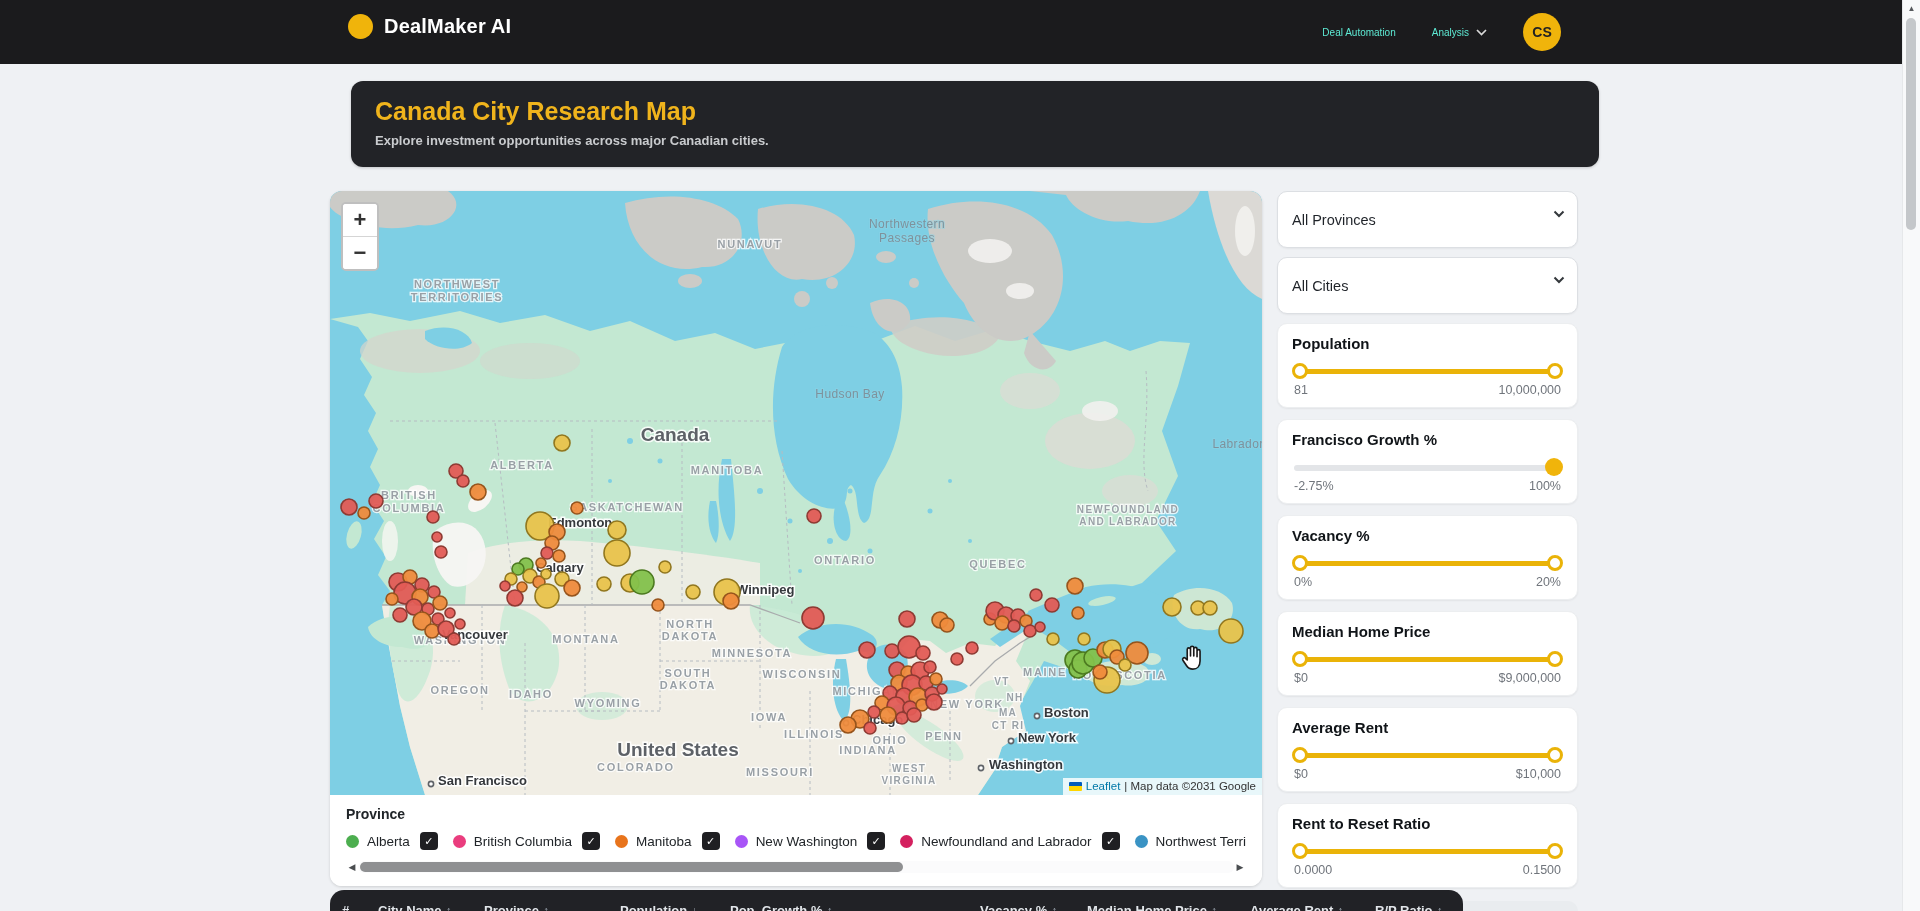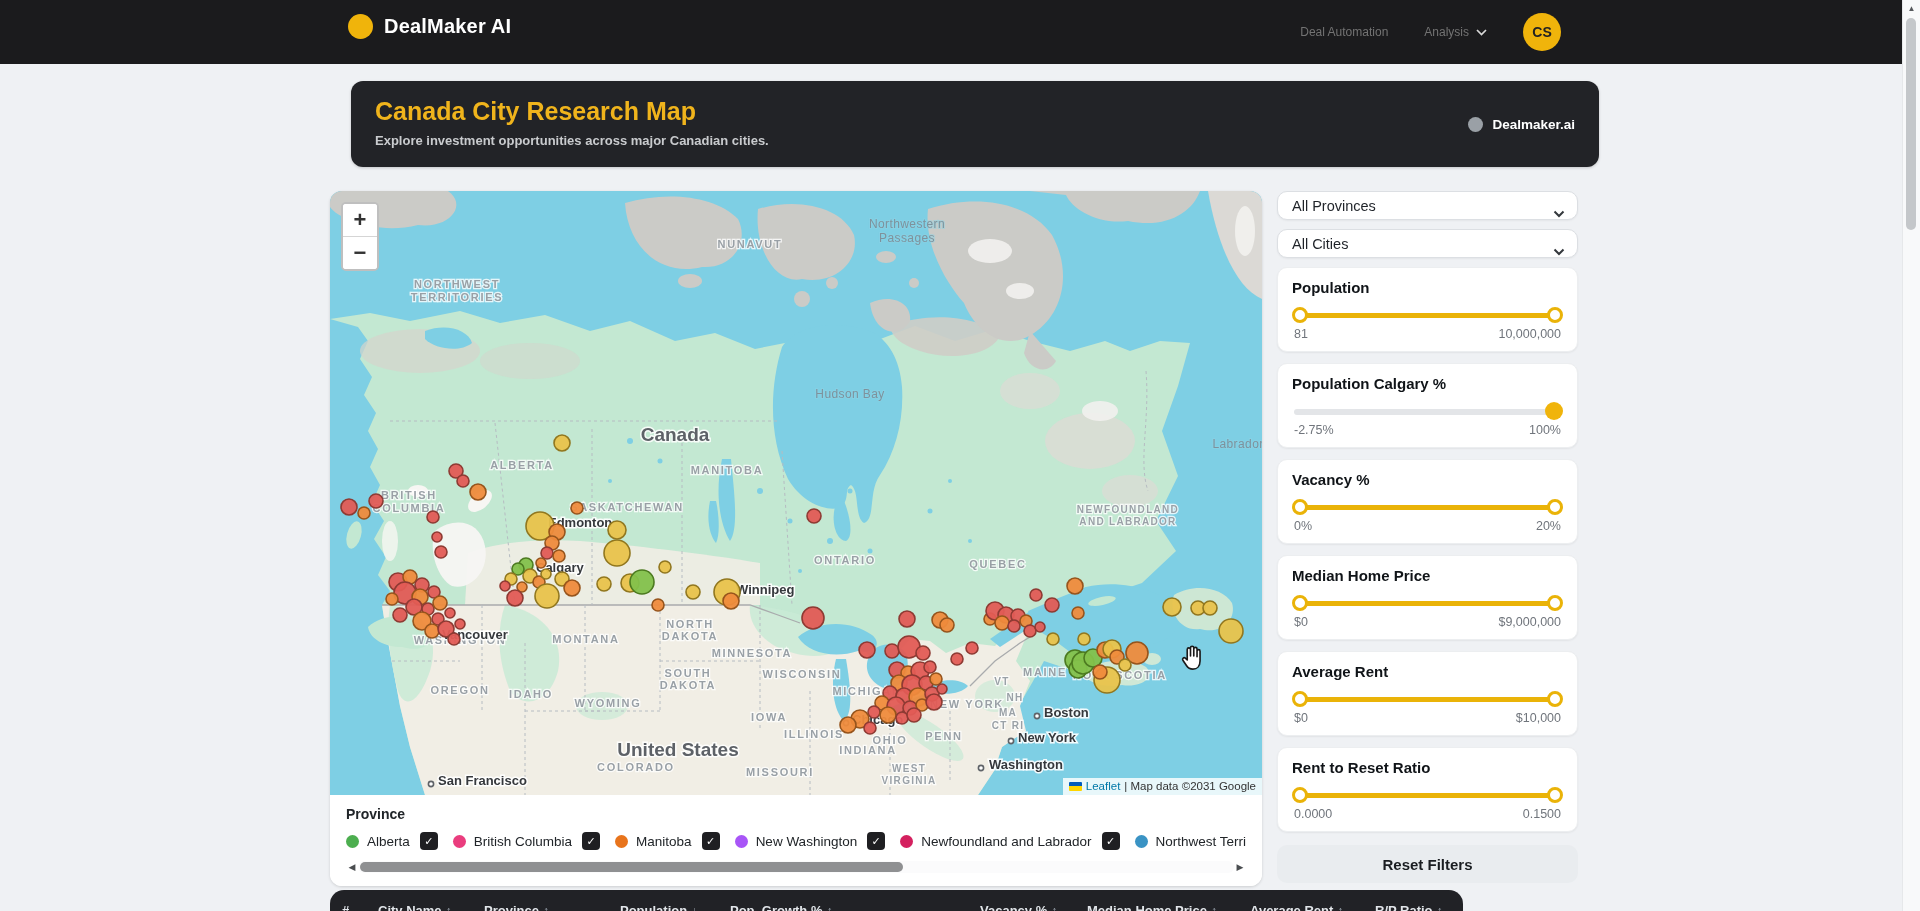--- a/index.html
+++ b/index.html
@@ -5,21 +5,21 @@
   html,body{margin:0;padding:0;}
   body{width:1920px;height:911px;overflow:hidden;background:#eff1f4;position:relative;
        font-family:"Liberation Sans",sans-serif;}
 
   
   .nav{position:absolute;top:0;left:0;width:1920px;height:64px;background:#1b1b1d;}
   .brand{position:absolute;left:348px;top:0;height:52px;display:flex;align-items:center;gap:11px;}
   .brand-dot{width:25px;height:25px;border-radius:50%;background:#f0b40b;}
   .brand-name{color:#fff;font-size:20px;font-weight:700;letter-spacing:.2px;}
   .nav-right{position:absolute;right:359px;top:0;height:64px;display:flex;align-items:center;gap:36px;}
-  .nav-link{color:#737373;font-size:12px;cursor:pointer;display:flex;align-items:center;gap:7px;text-align:right;}
+  .nav-link{color:#5eead4;font-size:10px;cursor:pointer;display:flex;align-items:center;gap:7px;text-align:right;}
   .avatar{width:38px;height:38px;border-radius:50%;background:#f0b40b;color:#222;
           font-size:14px;font-weight:700;display:flex;align-items:center;justify-content:center;}
 
   
   .header-card{position:absolute;left:330px;top:81px;width:1248px;height:86px;background:#222327;
                border-radius:12px;box-shadow:0 1px 3px rgba(0,0,0,.18);margin-left:21px;}
   .hc-title{position:absolute;left:24px;top:16px;color:#f0b41c;font-size:25px;font-weight:700;}
   .hc-sub{position:absolute;left:24px;top:52px;color:#c9cbce;font-size:13px;font-weight:bold;}
   .hc-badge{position:absolute;right:24px;top:0;height:86px;display:flex;align-items:center;gap:9px;}
   .hc-badge-dot{width:15px;height:15px;border-radius:50%;background:#9aa0a6;}
@@ -63,21 +63,21 @@
   .legend-check{width:18px;height:18px;border-radius:4px;background:#1f1f22;color:#fff;font-size:11px;
                 display:inline-flex;align-items:center;justify-content:center;cursor:pointer;}
   .legend-scrollbar{margin-top:9px;display:flex;align-items:center;height:14px;}
   .ls-arrow{font-size:9px;color:#4a4d50;width:12px;text-align:center;cursor:pointer;flex:none;}
   .ls-track{flex:1;height:12px;background:#fbfbfc;border-radius:6px;position:relative;}
   .ls-thumb{position:absolute;left:2px;top:1px;width:62%;height:10px;background:#8f9092;border-radius:5px;cursor:pointer;}
 
   
   .sidebar{position:absolute;left:1277px;top:191px;width:301px;}
   .sel-wrap{position:relative;margin-bottom:9px;}
-  .sel-wrap select{width:100%;height:29px;background:#fff;border:1px solid #dcdfe3;border-radius:10px;
+  .sel-wrap select{width:100%;height:57px;background:#fff;border:1px solid #dcdfe3;border-radius:10px;
       padding:0 14px;font-size:14.5px;color:#1f2329;appearance:none;-webkit-appearance:none;
       font-family:"Liberation Sans",sans-serif;box-shadow:0 1px 2px rgba(0,0,0,.05);cursor:pointer;}
   .sel-chev{position:absolute;right:13px;top:19px;pointer-events:none;}
   .filter-card{background:#fff;border:1px solid #eceef0;border-radius:10px;box-shadow:0 1px 2px rgba(0,0,0,.06);
       padding:11px 14px 10px 14px;margin-bottom:11px;}
   .filter-label{font-size:15px;font-weight:700;color:#101418;}
   .slider{position:relative;height:16px;margin:11px 2px 4px 2px;}
   .slider .track{position:absolute;left:0;right:0;top:5.5px;height:5px;border-radius:3px;background:#eab308;}
   .slider.single .track{background:#e3e5e8;height:6px;}
   .handle{position:absolute;width:16px;height:16px;border-radius:50%;background:#fff;border:3.5px solid #eab308;
@@ -119,24 +119,20 @@
         <polyline points="1,1 5.5,5.5 10,1" fill="none" stroke="#d8d8d8" stroke-width="1.7"></polyline>
       </svg>
     </span>
     <span class="avatar">CS</span>
   </div>
 </div>
 
 <div class="header-card">
   <div class="hc-title">Canada City Research Map</div>
   <div class="hc-sub">Explore investment opportunities across major Canadian cities.</div>
-  <div class="hc-badge">
-    <span class="hc-badge-dot"></span>
-    <span class="hc-badge-txt">Dealmaker.ai</span>
-  </div>
 </div>
 
 <div class="map-card">
   <div class="map-area">
     <svg class="basemap" width="932" height="604" viewBox="0 0 932 604">
 
       <rect x="0" y="0" width="932" height="604" fill="#7ecfe4"></rect>
 
       <path fill="#c3e8d2" d="M0,128 L40,122 L80,130 L130,120 L170,132 L215,124 L260,140 L300,130 L345,150 L385,142
         L425,158 L455,152 L500,140 L545,150 L585,135 L625,150 L665,138 L700,150 L740,160 L775,150 L800,160 L830,150 L860,152
@@ -528,21 +524,21 @@
           <div class="track"></div>
           <div class="handle left"></div>
           <div class="handle right"></div>
         </div>
         <div class="filter-range">
           <span>81</span>
           <span>10,000,000</span>
         </div>
       </div>
       <div class="filter-card">
-        <div class="filter-label">Population Calgary %</div>
+        <div class="filter-label">Francisco Growth %</div>
         <div class="slider single">
           <div class="track"></div>
           <div class="handle solid"></div>
         </div>
         <div class="filter-range">
           <span>-2.75%</span>
           <span>100%</span>
         </div>
       </div>
       <div class="filter-card">

